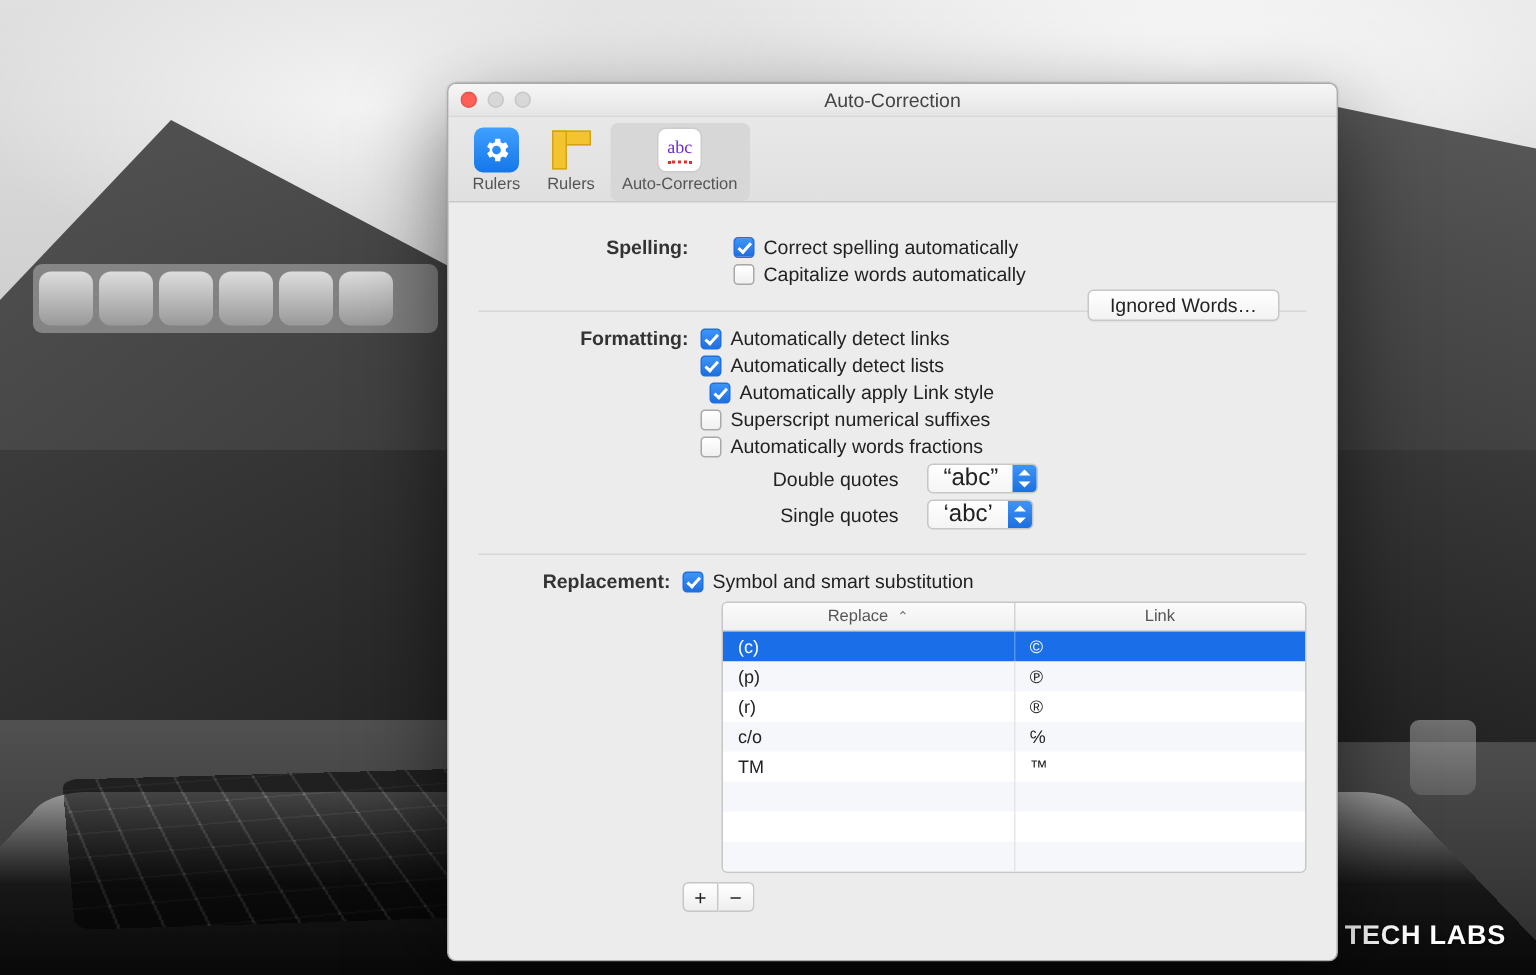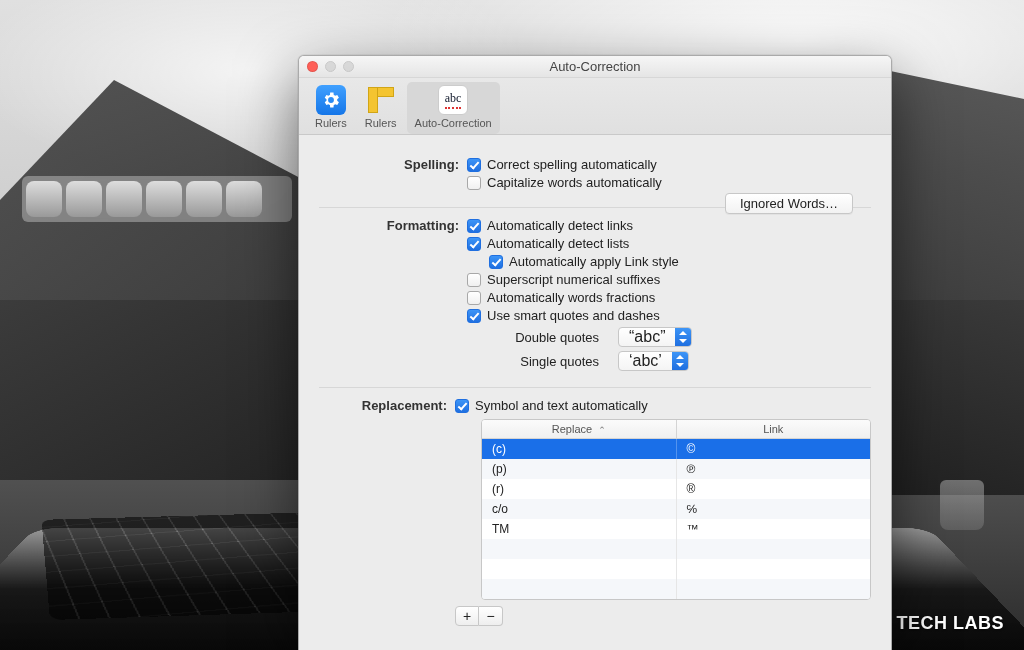--- a/index.html
+++ b/index.html
@@ -92,52 +92,52 @@
     .tb-item.selected { background:#d7d7d7; }
     .tb-icon { width:30px; height:30px; margin:0 auto 2px; border-radius:6px; display:flex; align-items:center; justify-content:center; font-size:14px; }
     .ico-general { background: linear-gradient(#40a0ff,#1576e8); }
     .ico-general svg { width:20px; height:20px; }
     .ico-rulers { position:relative; }
     .ico-rulers::before, .ico-rulers::after {
       content:""; position:absolute; background:#f4c430; border:1px solid #d1a516;
     }
     .ico-rulers::before { top:2px; left:2px; width:24px; height:8px; }
     .ico-rulers::after { top:2px; left:2px; width:8px; height:24px; }
-    .ico-abc { background:#fff; border:1px solid #ccc; font-family:Georgia,serif; font-size:12px; color:#0f172a; }
+    .ico-abc { background:#fff; border:1px solid #ccc; font-family:Georgia,serif; font-size:12px; color:#6d28d9; }
     .ico-abc span { border-bottom: 2px dotted #d33; padding-bottom:1px; }
 
     .pane { padding: 12px 20px 18px 20px; }
 
     .section { display:flex; padding: 10px 0 14px 0; }
     .section + .section { border-top: 1px solid #d7d7d7; }
     .sec-label { width: 148px; text-align: right; padding-right: 8px; font-weight:700; color:#333; }
     .sec-body { flex:1; }
 
     .cb-row { display:flex; align-items:center; gap:6px; margin-bottom:3px; }
-    .cb-row.indent { margin-left:22px; }
+    .cb-row.indent { margin-left:6px; }
     input[type=checkbox]{
       appearance:none; width:14px; height:14px; border:1px solid #a8a8a8; border-radius:3px;
       background: linear-gradient(#fff,#f0f0f0); position:relative; cursor:pointer;
     }
     input[type=checkbox]:checked{
       background: linear-gradient(#3d95f7,#1f6fe0); border-color:#1f6fe0;
     }
     input[type=checkbox]:checked::after{
       content:""; position:absolute; left:4px; top:1px; width:3px; height:7px;
       border:solid #fff; border-width:0 2px 2px 0; transform:rotate(42deg);
     }
 
     .btn {
       display:inline-block; padding:2px 14px; font-size:13px;
       background:linear-gradient(#ffffff,#f2f2f2);
       border:1px solid #c7c7c7; border-radius:4px; box-shadow:0 1px 0 rgba(0,0,0,.04);
       cursor:default;
     }
     .ignored-btn { position:absolute; right:18px; top:2px;margin-top:44px; }
-    .sec-spelling-wrap { position:relative; }
+    .sec-spelling-wrap { position:relative;gap:22px; }
 
     .quote-row { display:flex; align-items:center; gap:19px; margin:4px 0 2px 22px; }
     .quote-row .ql { width:110px; text-align:right; }
     .popup {
       display:inline-flex; align-items:center;
       background:linear-gradient(#fff,#f4f4f4);
       border:1px solid #c7c7c7; border-radius:4px; height:20px; font-size:16px;
     }
     .popup .val { padding:0 10px; }
     .popup .caret {
@@ -267,24 +267,20 @@
             <span>Automatically apply Link style</span>
           </div>
         <div class="cb-row">
             <input type="checkbox" style="">
             <span>Superscript numerical suffixes</span>
           </div>
         <div class="cb-row">
             <input type="checkbox" style="">
             <span>Automatically words fractions</span>
           </div>
-        <div class="cb-row">
-            <input type="checkbox" checked="" style="">
-            <span>Use smart quotes and dashes</span>
-          </div>
 
         <div class="quote-row">
           <div class="ql">Double quotes</div>
           <div class="popup">
             <div class="val">“abc”</div>
             <div class="caret"></div>
           </div>
         </div>
         <div class="quote-row">
           <div class="ql">Single quotes</div>
@@ -294,21 +290,21 @@
           </div>
         </div>
       </div>
     </div>
 
     <div class="section">
       <div class="sec-label">Replacement:</div>
       <div class="sec-body">
         <div class="cb-row">
             <input type="checkbox" checked="" style="">
-            <span>Symbol and text automatically</span>
+            <span>Symbol and smart substitution</span>
           </div>
 
         <div class="tbl">
           <div class="tbl-head">
             <div class="col">
               <span>Replace</span><span class="sort-ind">⌃</span>
             </div>
             <div class="col"><span>Link</span></div>
           </div>
           <div class="tbl-body" id="tbl-body">

